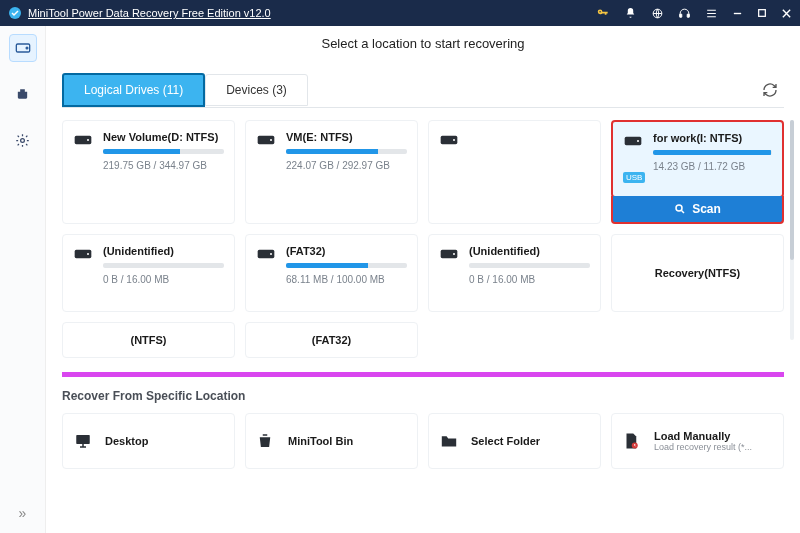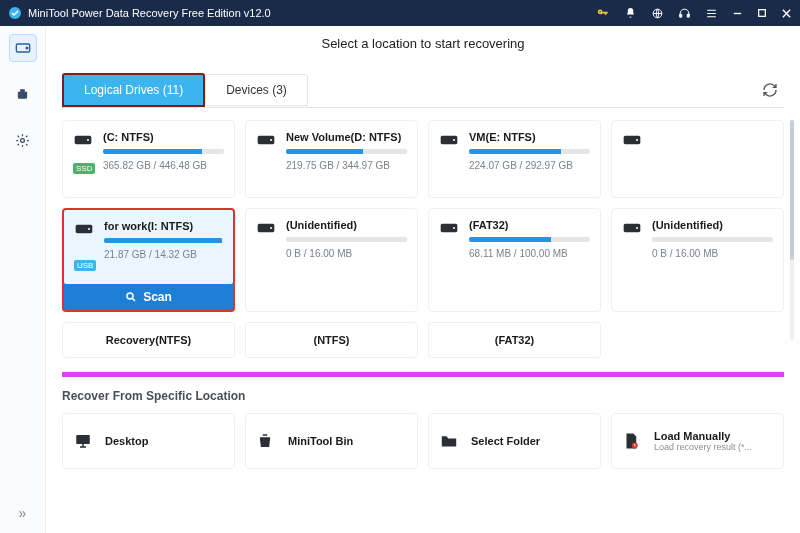--- a/index.html
+++ b/index.html
@@ -1,32 +1,32 @@
 <!DOCTYPE html>
 <html><head>
 <meta charset="utf-8">
 <style>
 * { box-sizing: border-box; margin: 0; padding: 0; font-family: "Segoe UI", Arial, sans-serif; }
 body { width: 800px; height: 533px; background: #fff; overflow: hidden; }
 .titlebar { height: 26px; background: #1a2b4a; color: #fff; display: flex; align-items: center; padding: 0 8px; font-size: 11px; }
 .titlebar .logo { width: 14px; height: 14px; margin-right: 6px; display: inline-flex; align-items: center; }
-.titlebar .title { flex: 1; }
+.titlebar .title { flex: 1; text-decoration: underline; }
 .titlebar .ctrls { display: flex; gap: 14px; align-items: center; }
 .titlebar .ctrls span { cursor: pointer; font-size: 12px; }
 .titlebar .key { color: #f5c542; }
 .app-body { display: flex; height: 507px; }
 .sidebar { width: 46px; background: #fafbfc; border-right: 1px solid #eee; display: flex; flex-direction: column; align-items: center; padding-top: 8px; gap: 18px; position: relative; }
 .side-btn { width: 28px; height: 28px; display: flex; align-items: center; justify-content: center; border-radius: 4px; cursor: pointer; color: #3a4a6a; }
 .side-btn.active { background: #e6f3ff; border: 1px solid #b8dcff; }
 .side-expand { position: absolute; bottom: 12px; color: #888; cursor: pointer; font-size: 14px; }
 .main { flex: 1; padding: 10px 16px 10px 16px; overflow: hidden; display: flex; flex-direction: column; }
 .heading { text-align: center; font-size: 13px; color: #222; margin-bottom: 22px; }
 .tabs-row { display: flex; align-items: center; border-bottom: 1px solid #e2e6ea; margin-bottom: 12px; position: relative; }
 .tab { padding: 8px 20px; font-size: 12px; cursor: pointer; color: #333; border: 1px solid transparent; border-bottom: none; border-radius: 3px 3px 0 0; }
-.tab.active { background: #3cb4f0; color: #fff; border: 2px solid #7f1d1d; text-align: center; }
+.tab.active { background: #3cb4f0; color: #fff; border: 2px solid #0369a1; text-align: center; }
 .tab.inactive { background: #fff; border: 1px solid #e2e6ea; }
 .refresh { margin-left: auto; margin-right: 6px; color: #666; cursor: pointer; font-size: 14px; }
 .grid-wrap { position: relative; }
 .grid { display: grid; grid-template-columns: repeat(4, 1fr); gap: 10px; }
 .drive { background: #fff; border: 1px solid #eef1f4; border-radius: 4px; padding: 10px 10px 10px 10px; position: relative; min-height: 78px; cursor: pointer; }
 .drive.selected { background: #eaf6ff; border: 2px solid #e03030; }
 .drive .row1 { display: flex; align-items: flex-start; gap: 8px; }
 .drive .dicon { width: 22px; margin-top: 2px; color: #2a2f36; }
 .drive .dlabel { font-size: 11px; font-weight: 600; color: #1a1a1a; white-space: nowrap; overflow: hidden; text-overflow: ellipsis; }
 .drive .bar { height: 5px; background: #e3e6e9; border-radius: 2px; margin-top: 6px; overflow: hidden; }
@@ -142,38 +142,20 @@
           </svg>
       </div>
     </div>
 
     <div class="grid-wrap">
       <div class="scroll-ind">
           <div class="thumb"></div>
         </div>
       <div class="grid">
 
-        <div class="drive">
-          <div class="row1">
-            <span class="dicon">
-                <svg width="20" height="14" viewBox="0 0 24 16" fill="#2a2f36">
-                  <rect x="2" y="3" width="20" height="10" rx="2"></rect>
-                  <circle cx="18" cy="8" r="1.2" fill="#fff"></circle>
-                </svg>
-              </span>
-            <div style="flex:1;min-width:0">
-              <div class="dlabel">(C: NTFS)</div>
-              <div class="bar">
-                  <div class="fill" style="width:82%"></div>
-                </div>
-              <div class="size">365.82 GB / 446.48 GB</div>
-            </div>
-          </div>
-          <span class="badge">SSD</span>
-        </div>
 
         <div class="drive">
           <div class="row1">
             <span class="dicon">
                 <svg width="20" height="14" viewBox="0 0 24 16" fill="#2a2f36">
                   <rect x="2" y="3" width="20" height="10" rx="2"></rect>
                   <circle cx="18" cy="8" r="1.2" fill="#fff"></circle>
                 </svg>
               </span>
             <div style="flex:1;min-width:0">
@@ -222,21 +204,21 @@
                   <svg width="20" height="14" viewBox="0 0 24 16" fill="#2a2f36">
                     <rect x="2" y="3" width="20" height="10" rx="2"></rect>
                     <circle cx="18" cy="8" r="1.2" fill="#fff"></circle>
                   </svg>
                 </span>
               <div style="flex:1;min-width:0">
                 <div class="dlabel">for work(I: NTFS)</div>
                 <div class="bar">
                     <div class="fill" style="width:99%"></div>
                   </div>
-                <div class="size">21.87 GB / 14.32 GB</div>
+                <div class="size">14.23 GB / 11.72 GB</div>
               </div>
             </div>
             <span class="badge usb">USB</span>
           </div>
           <div class="scan-btn">
             <svg width="12" height="12" viewBox="0 0 24 24" fill="none" stroke="#fff" stroke-width="3">
                 <circle cx="10" cy="10" r="6"></circle>
                 <path d="M15 15l5 5"></path>
               </svg>
             <span>Scan</span>

